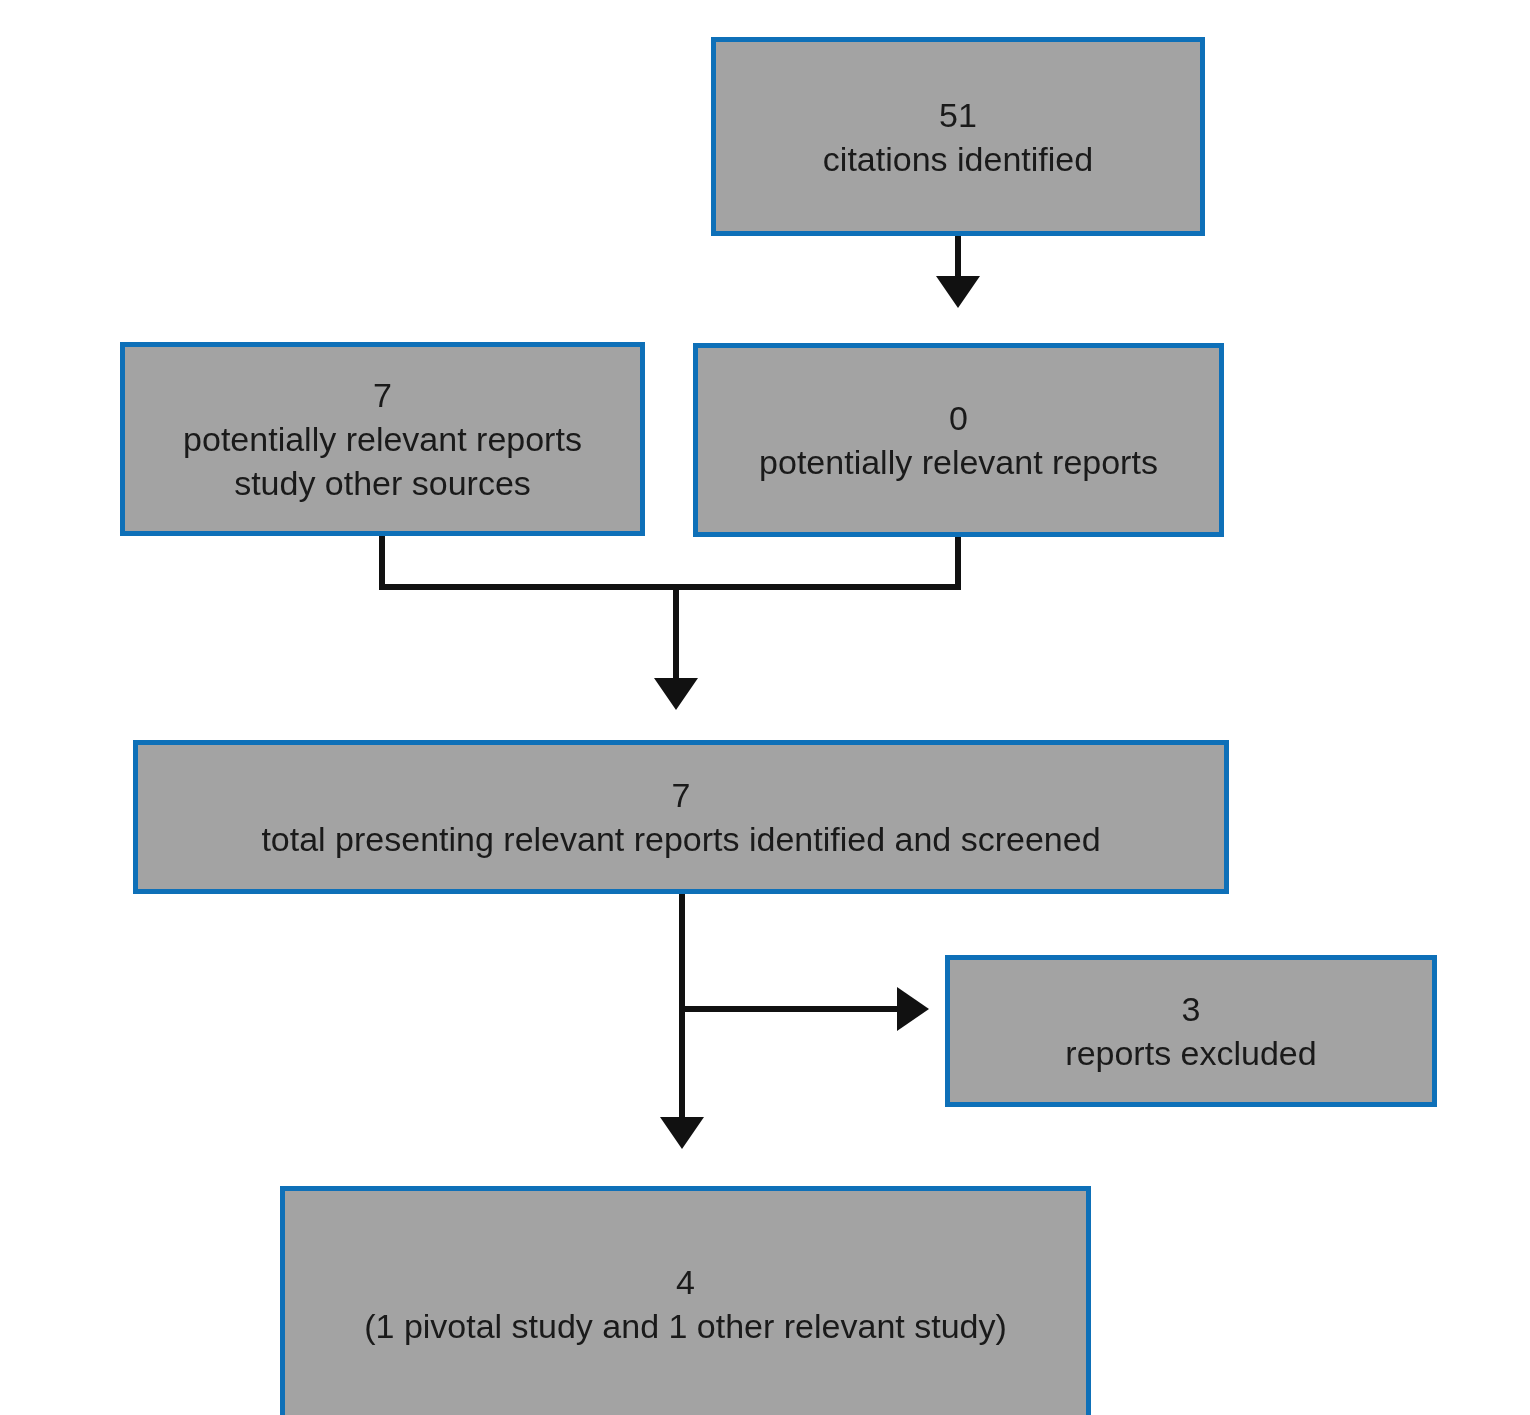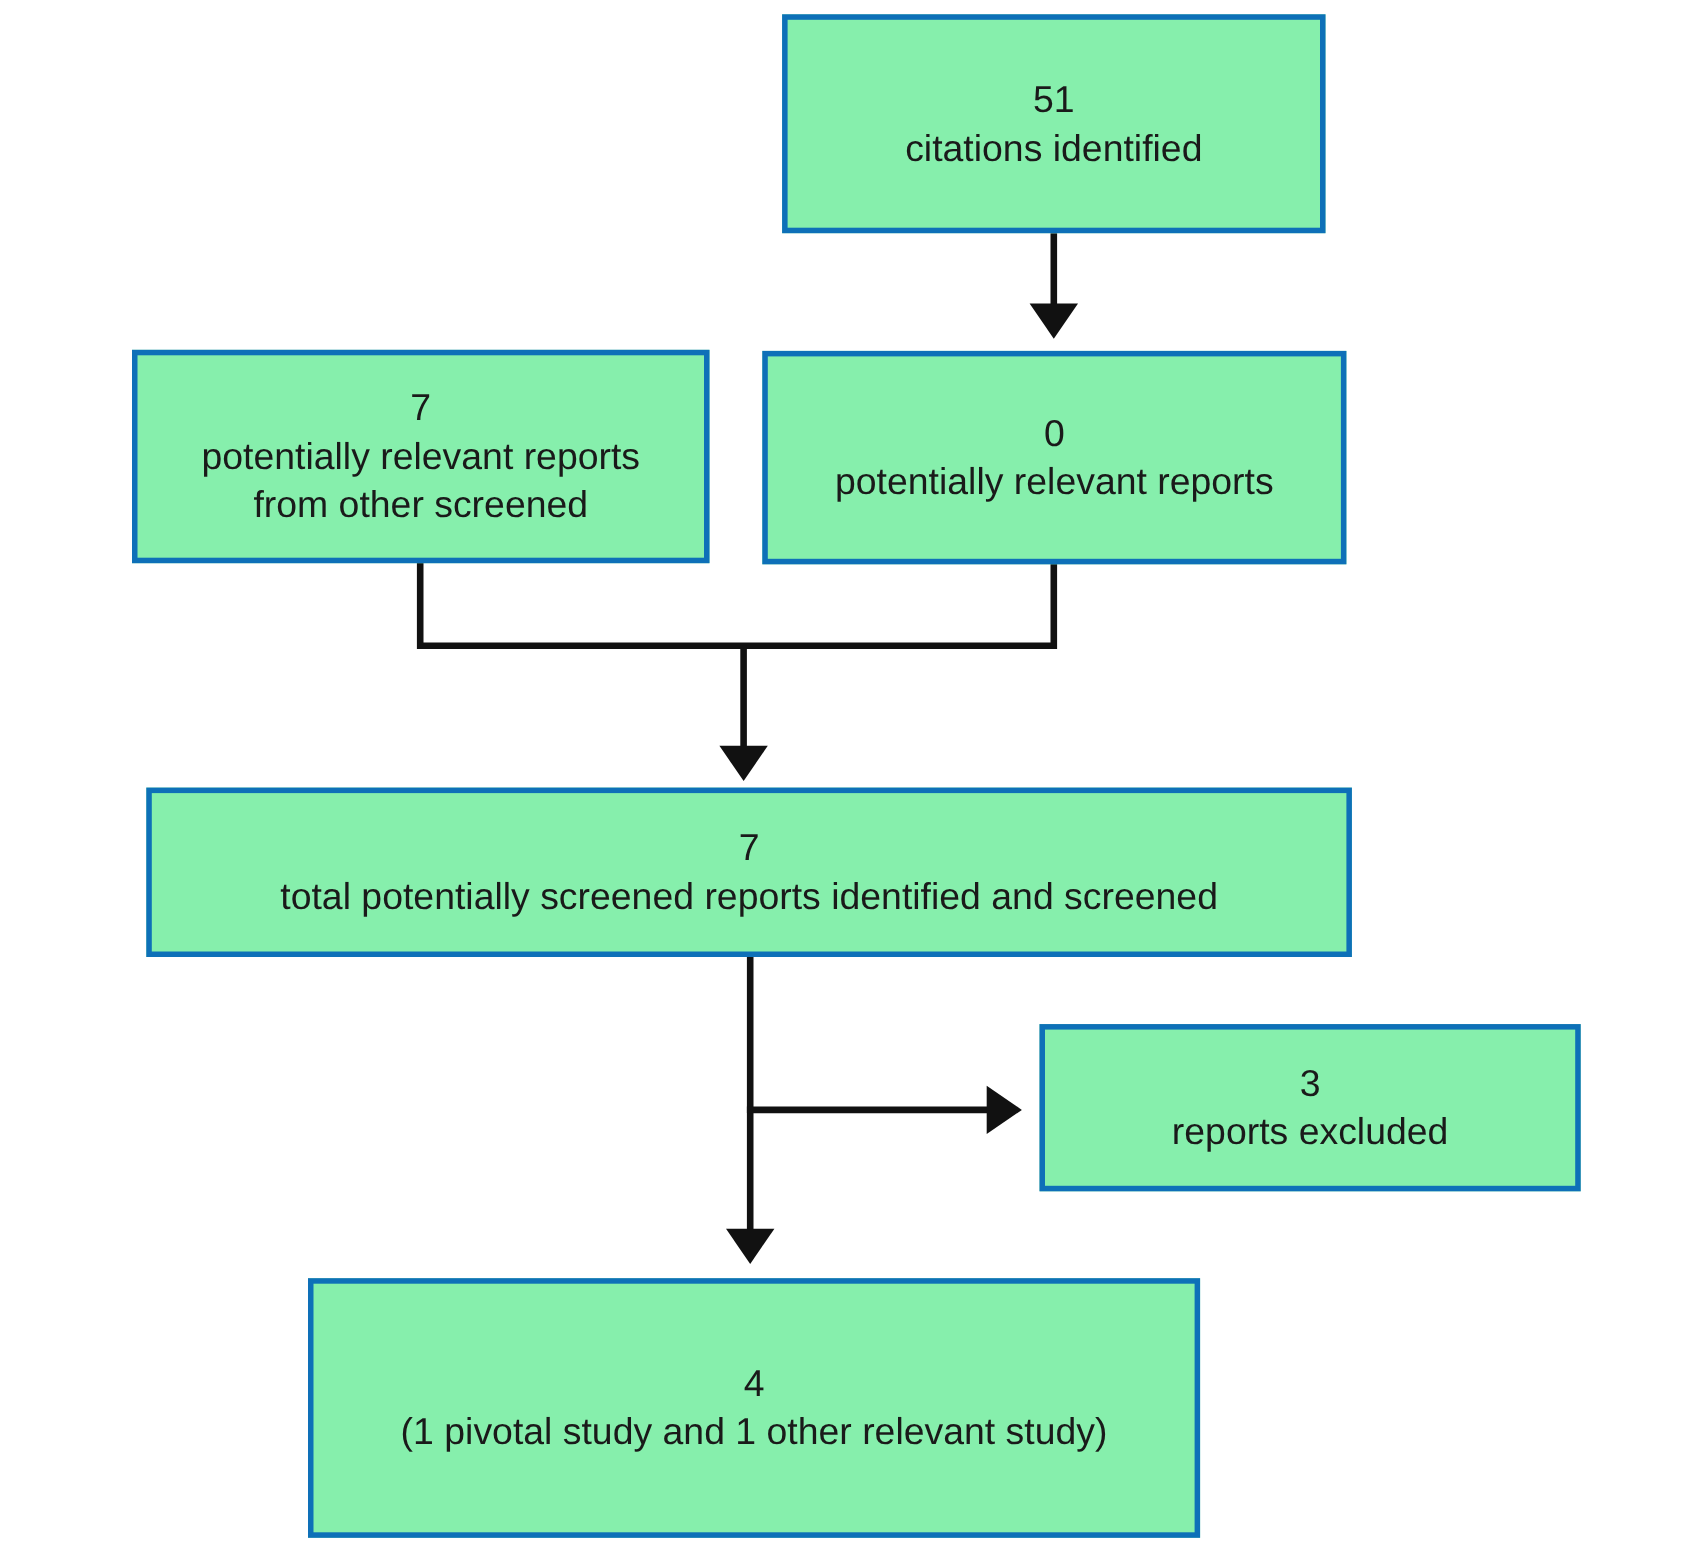--- a/index.html
+++ b/index.html
@@ -20,25 +20,26 @@
     left: 0;
     top: 0;
     width: 1530px;
     height: 1415px;
     pointer-events: none;
   }
   .flow-box {
     position: absolute;
     box-sizing: border-box;
     border: 5px solid #0e70b8;
-    background: #86efac;
+    background: #a3a3a3;
     display: flex;
     align-items: center;
     justify-content: center;
     text-align: center;
+    margin-top: 24px;
   }
   .box-text {
     color: #1a1a1a;
     font-size: 34px;
     line-height: 44px;
     font-weight: 400;
   }
   .box-text span { display: block; }
 
   
@@ -74,35 +75,35 @@
     <div class="box-text">
       <span>51</span>
       <span>citations identified</span>
     </div>
   </div>
 
   <div class="flow-box" id="box-other-sources">
     <div class="box-text">
       <span>7</span>
       <span>potentially relevant reports</span>
-      <span>from other screened</span>
+      <span>study other sources</span>
     </div>
   </div>
 
   <div class="flow-box" id="box-identified-screened">
     <div class="box-text">
       <span>0</span>
       <span>potentially relevant reports</span>
     </div>
   </div>
 
   <div class="flow-box" id="box-total-screened">
     <div class="box-text">
       <span>7</span>
-      <span>total potentially screened reports identified and screened</span>
+      <span>total presenting relevant reports identified and screened</span>
     </div>
   </div>
 
   <div class="flow-box" id="box-excluded">
     <div class="box-text">
       <span>3</span>
       <span>reports excluded</span>
     </div>
   </div>
 

